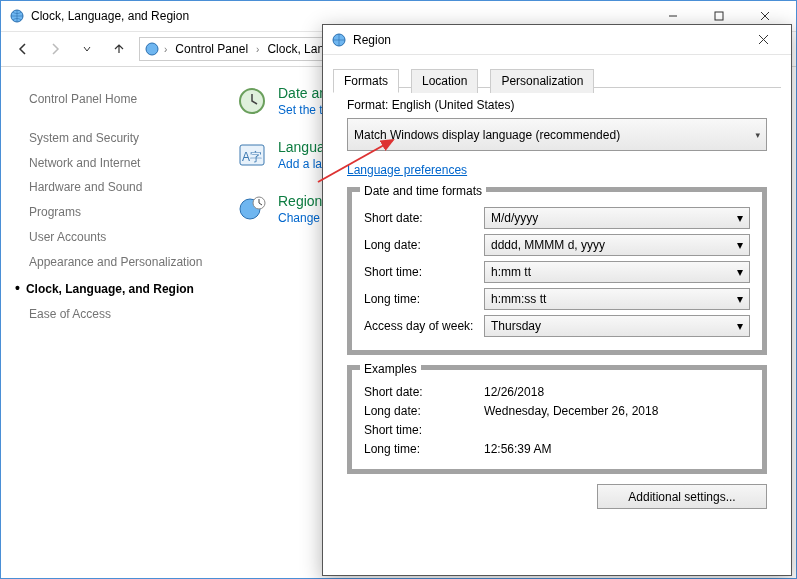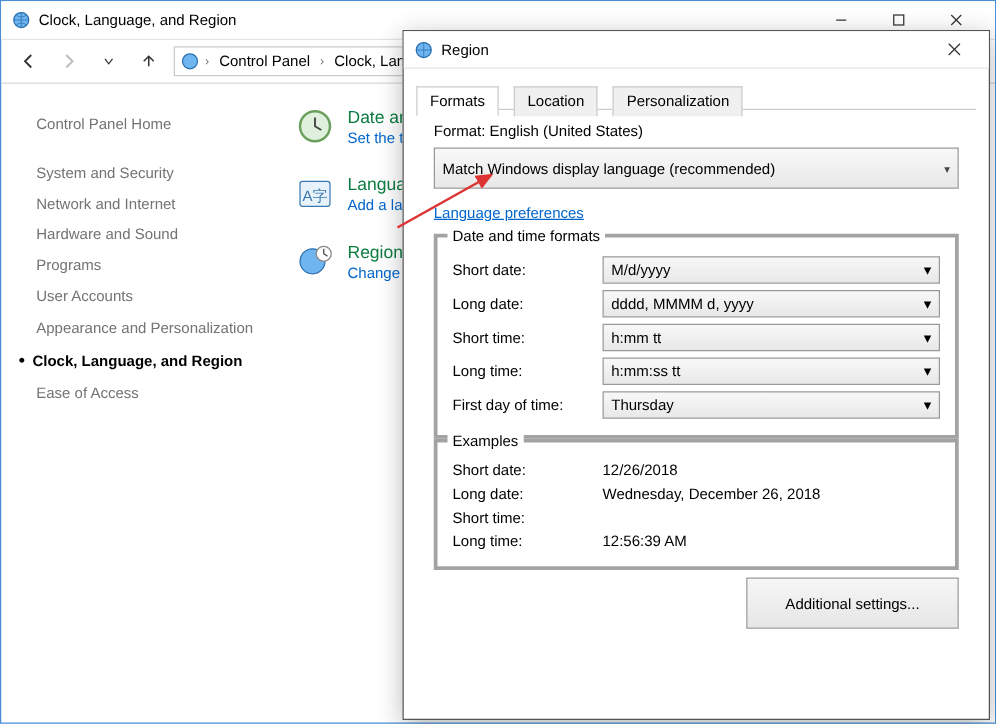--- a/index.html
+++ b/index.html
@@ -42,28 +42,28 @@
 .tab { padding: 4px 10px; border: 1px solid #ccc; border-bottom: none; background: #f0f0f0; margin-right: 12px; position: relative; top: 6px; }
 .tab.active { background: #fff; border-bottom: 1px solid #fff; }
 
 .tab-content { border: none; padding: 10px 14px 10px 14px; flex: 1; overflow: hidden; }
 .format-line { margin-bottom: 6px; }
 .dropdown { width: 100%; height: 33px; border: 1px solid #999; background: linear-gradient(#f8f8f8,#e8e8e8); display: flex; align-items: center; padding: 0 6px; justify-content: space-between; margin-bottom: 10px; }
 .dropdown .caret { font-size: 9px; color: #444; }
 
 .link { color: #0066cc; text-decoration: underline; margin: 2px 0 10px 0; display: inline-block; }
 
-.fieldset { border: 3px solid #a3a3a3; padding: 10px 12px 8px 12px; position: relative; }
+.fieldset { border: 5px solid #a3a3a3; padding: 10px 12px 8px 12px; margin-bottom: 10px; position: relative; }
 .fieldset .legend { position: absolute; top: -8px; left: 8px; background: #fff; padding: 0 4px; }
 .row { display: flex; align-items: center; margin: 5px 0; }
 .row .lbl { width: 120px; }
 .row .val-dd { flex: 1; height: 22px; border: 1px solid #999; background: linear-gradient(#f8f8f8,#e8e8e8); display: flex; align-items: center; padding: 0 6px; justify-content: space-between; }
 .row .val-txt { flex: 1; }
 
-.btn { height: 41px; padding: 0 18px; border: 1px solid #999; background: linear-gradient(#f6f6f6,#e6e6e6); display: inline-flex; align-items: center; justify-content: center; min-width: 80px; text-align: right; }
+.btn { height: 25px; padding: 0 18px; border: 1px solid #999; background: linear-gradient(#f6f6f6,#e6e6e6); display: inline-flex; align-items: center; justify-content: center; min-width: 80px; text-align: right; }
 .btn.primary { border: 1px solid #1a6fb5; box-shadow: 0 0 0 1px #7fb7e6 inset; }
 .btn.disabled { color: #999; border-color: #ccc; }
 .additional { display: flex; justify-content: flex-end; margin-top: 6px; }
 .dialog-buttons { border-top: 0; padding: 8px 14px 12px 14px; display: flex; justify-content: flex-end; gap: 6px; background: #f0f0f0; margin: 0 -10px; }
 
 
 .arrow { position: absolute; left: 308px; top: 132px; pointer-events: none; z-index: 10; }
 
 
 .globe { width: 16px; height: 16px; }
@@ -242,21 +242,21 @@
             </div>
           </div>
         <div class="row">
             <div class="lbl">Long time:</div>
             <div class="val-dd">
               <span>h:mm:ss tt</span>
               <span class="caret">▾</span>
             </div>
           </div>
         <div class="row">
-            <div class="lbl">First day of time:</div>
+            <div class="lbl">Access day of week:</div>
             <div class="val-dd">
               <span>Thursday</span>
               <span class="caret">▾</span>
             </div>
           </div>
       </div>
 
       <div class="fieldset">
         <div class="legend">Examples</div>
         <div class="row">

